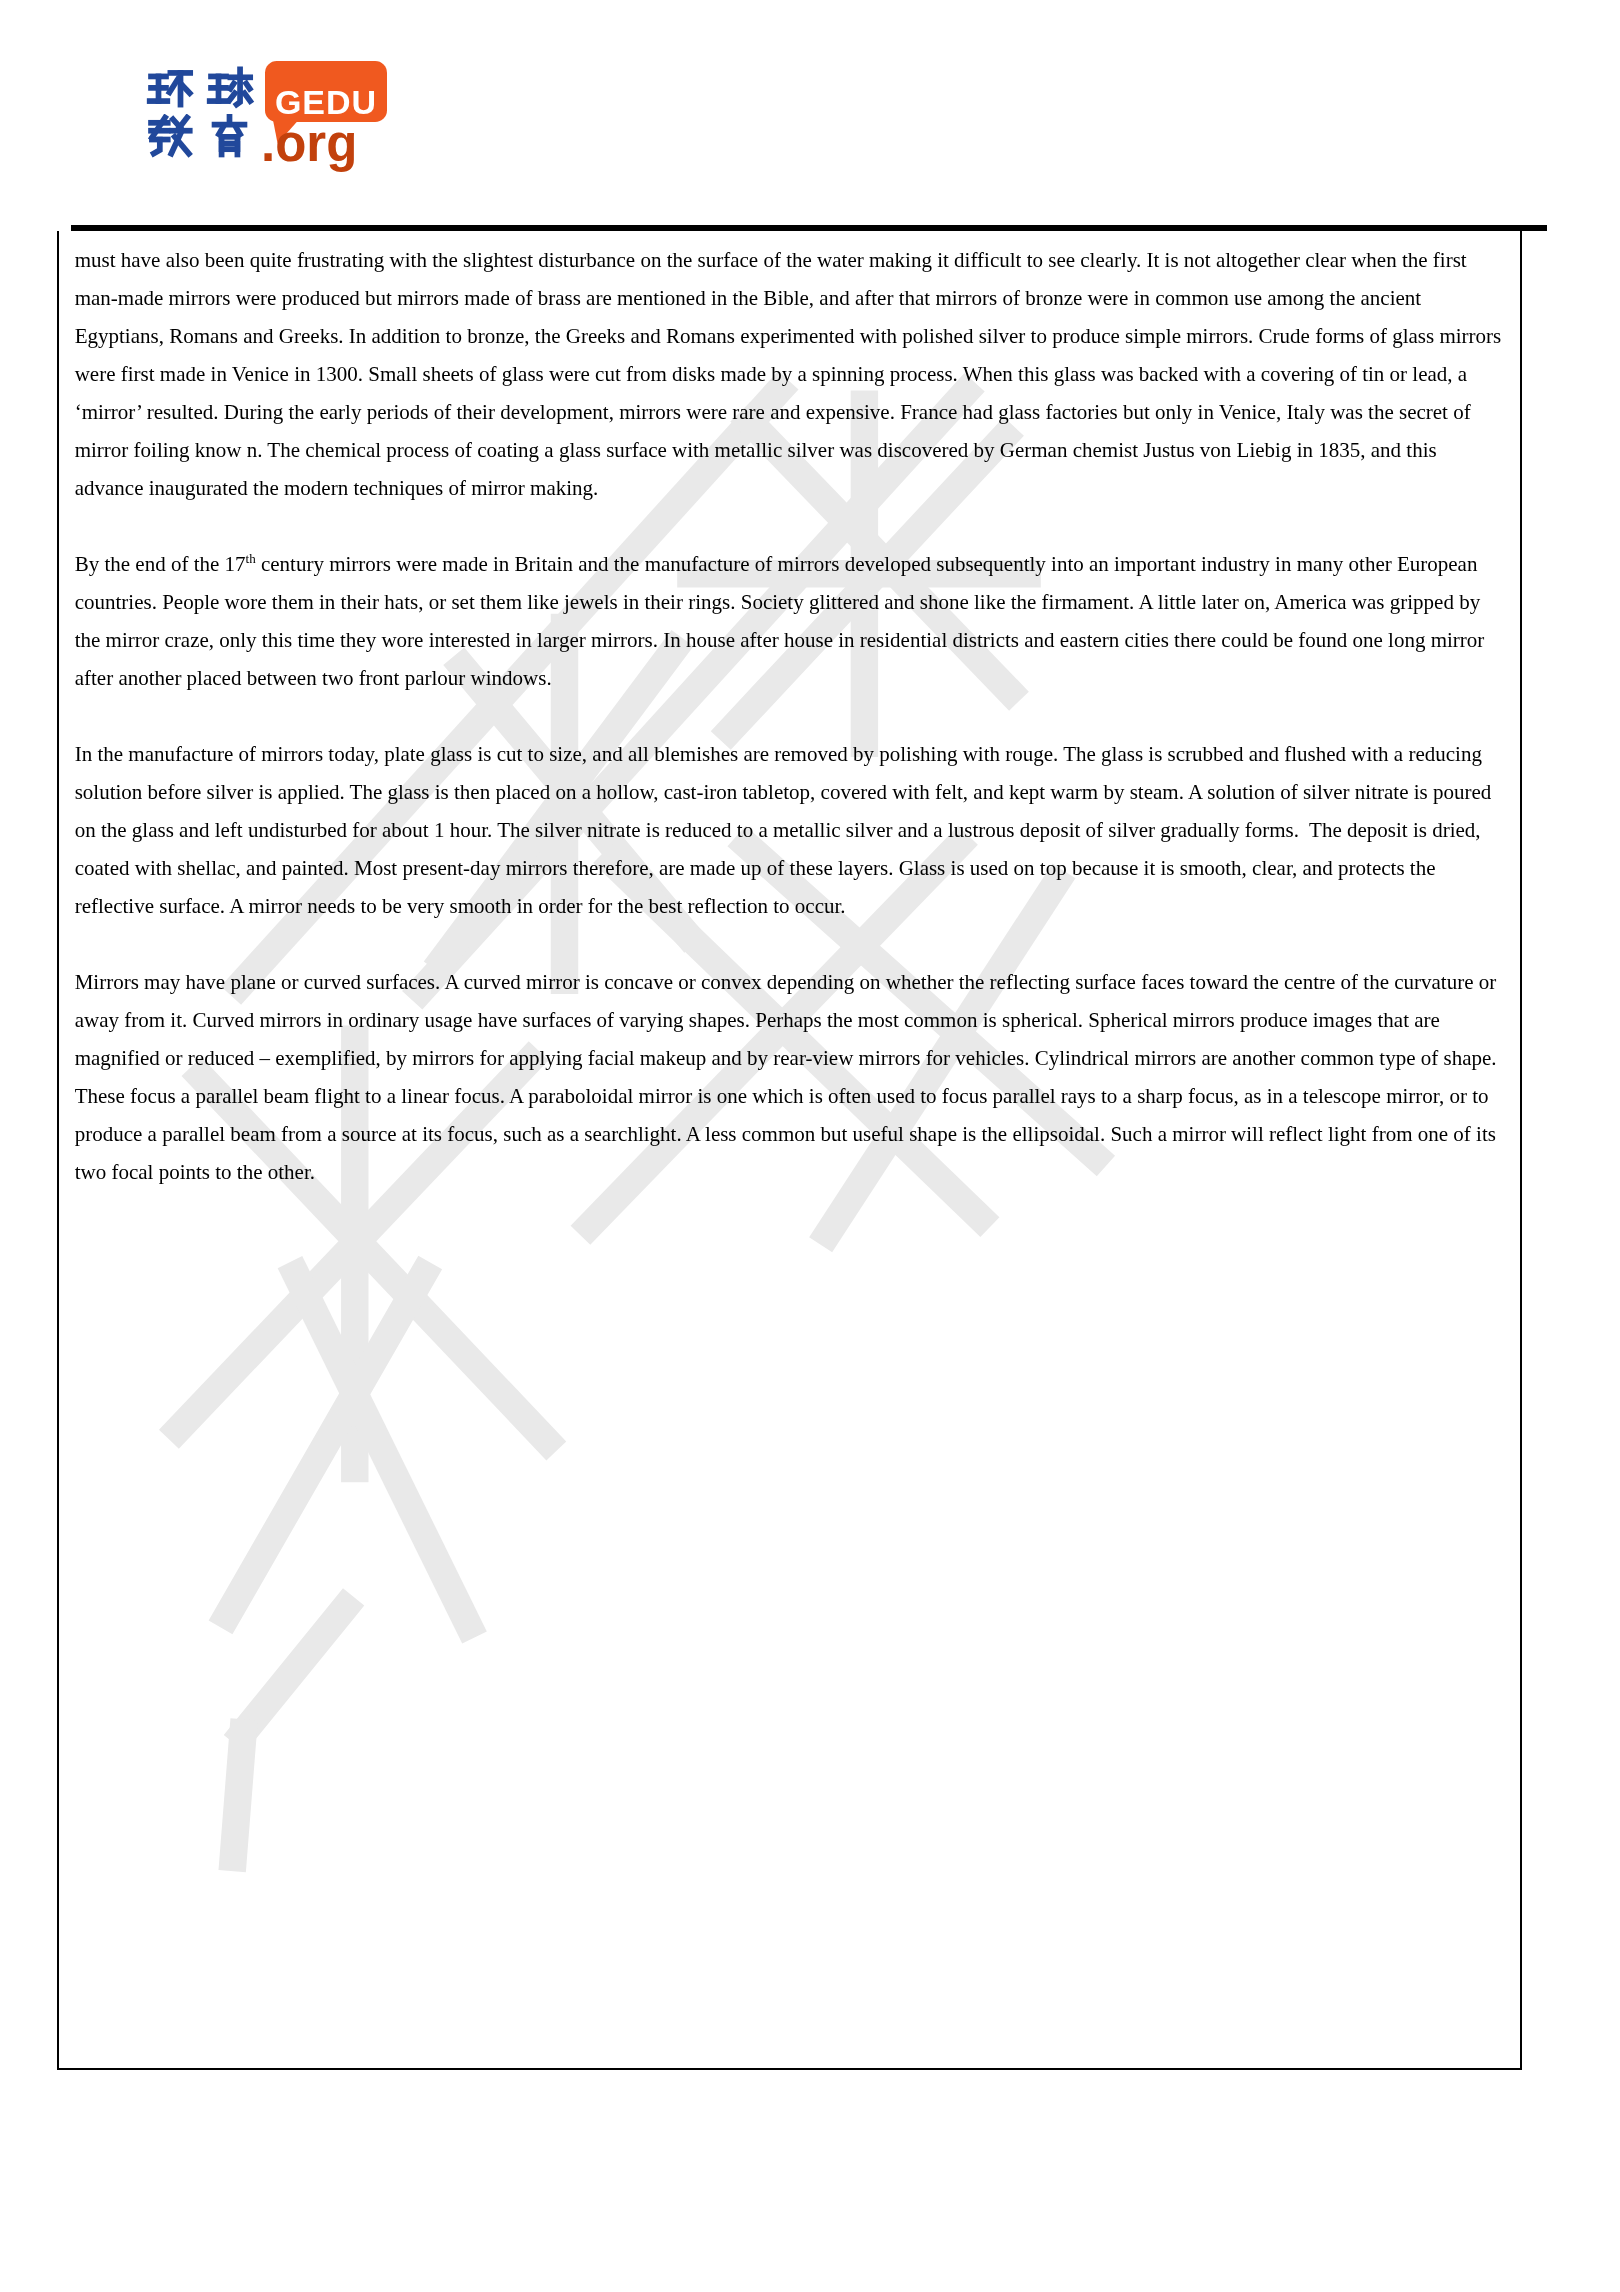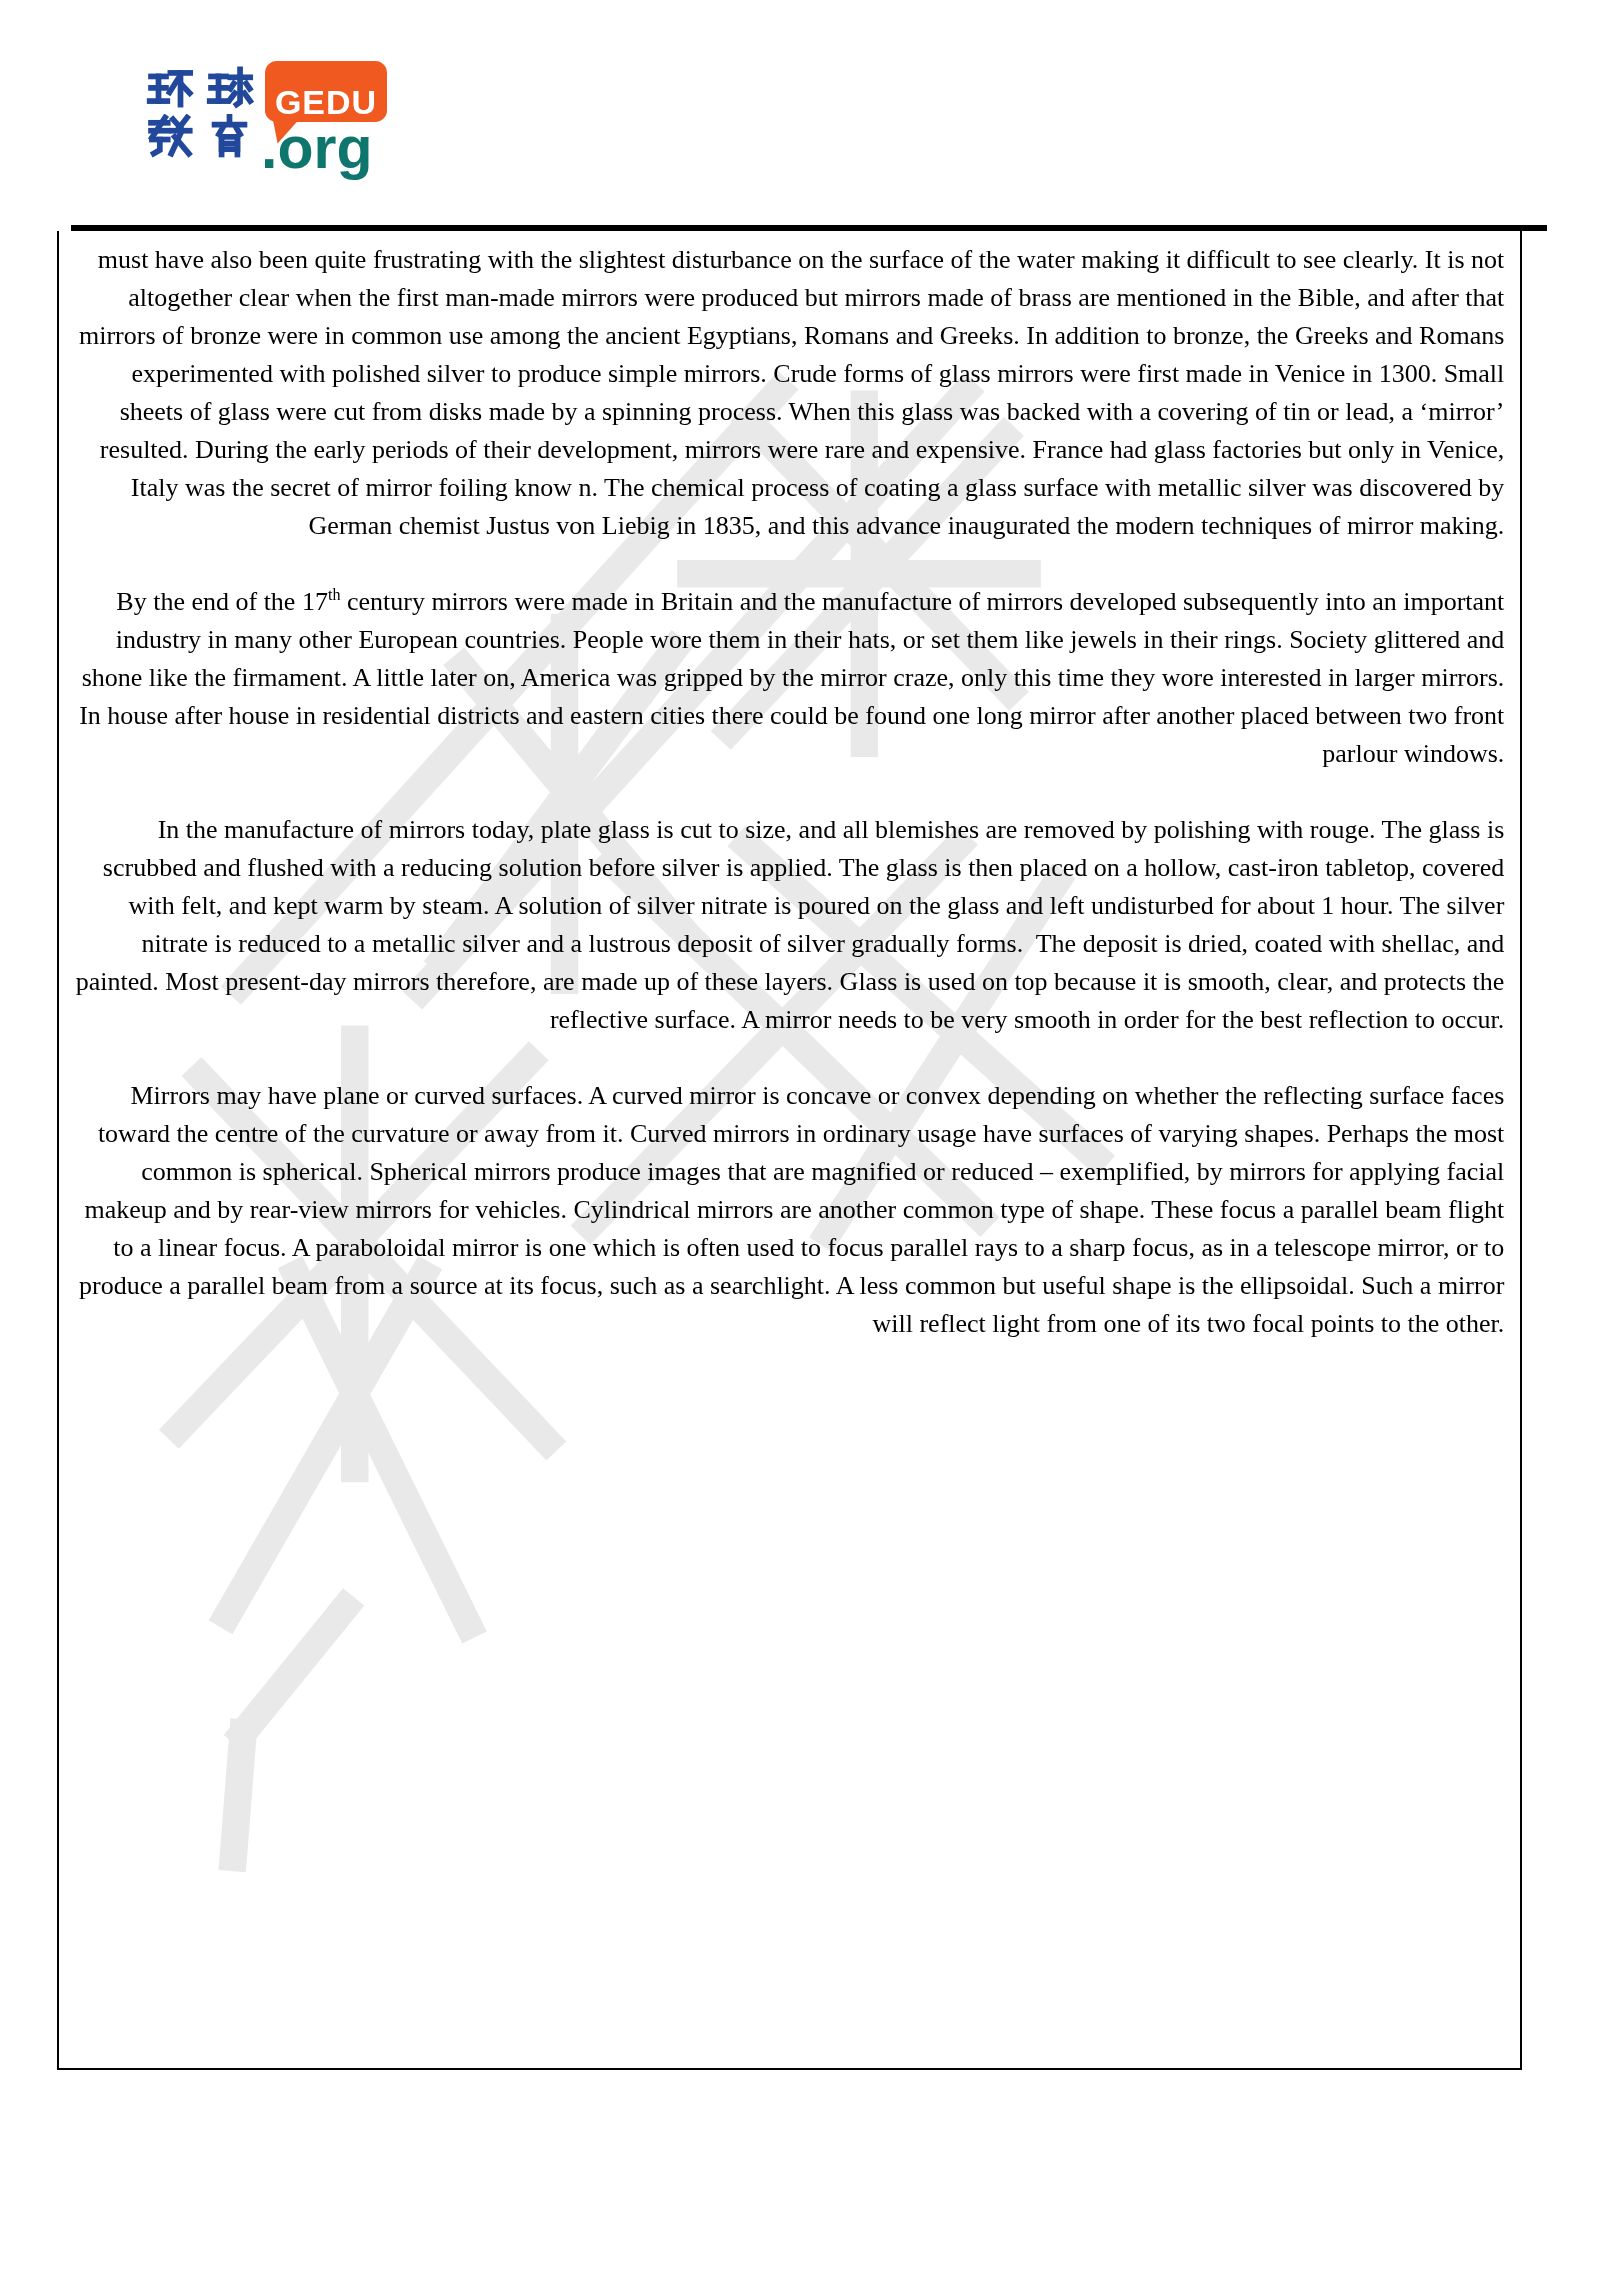--- a/index.html
+++ b/index.html
@@ -12,26 +12,26 @@
   .logo-cn{position:absolute;left:0;top:3.9px;display:grid;
            grid-template-columns:57px 57px;grid-auto-rows:47px;column-gap:2.9px;row-gap:2px;}
   .logo-cn svg{width:55px;height:44px;display:block;}
   .logo-bubble{position:absolute;left:123px;top:0px;width:122px;height:61px;background:#F0591F;
                border-radius:11.8px;display:flex;align-items:flex-end;justify-content:center;}
   .logo-bubble span{font-family:"Liberation Sans",sans-serif;font-weight:bold;font-size:34px;
                     color:#fff;letter-spacing:1px;}
   .logo-tail{position:absolute;left:131px;top:59px;width:25.5px;height:23.5px;background:#F0591F;
              clip-path:polygon(0 0,100% 0,18% 100%);}
   .logo-org{position:absolute;left:119px;top:52px;font-family:"Liberation Sans",sans-serif;
-            font-weight:bold;font-size:59px;line-height:1.2;color:#0f766e;}
+            font-weight:bold;font-size:51px;line-height:1.2;color:#c2410c;}
   
   .toprule{position:absolute;left:71px;top:225px;width:1476px;height:5.9px;background:#000;z-index:3;}
   .textbox{position:absolute;left:57px;top:231px;width:1465px;height:1839px;box-sizing:border-box;
            border:2.9px solid #000;border-top:none;padding:9.8px 15.7px;z-index:1;overflow:hidden;}
-  .para{font-size:26px;line-height:38px;margin:0 0 38px 0;white-space:pre-wrap;text-align:right;}
+  .para{font-size:21px;line-height:38px;margin:0 0 38px 0;white-space:pre-wrap;}
   .para:last-child{margin-bottom:0;}
   .para sup{font-size:0.62em;vertical-align:super;line-height:0;}
   
   .pagenum{position:absolute;left:57px;top:2099px;width:1465px;text-align:center;
            font-size:23.5px;z-index:1;}
 </style>
 </head>
 <body>
 
 <div class="page">

